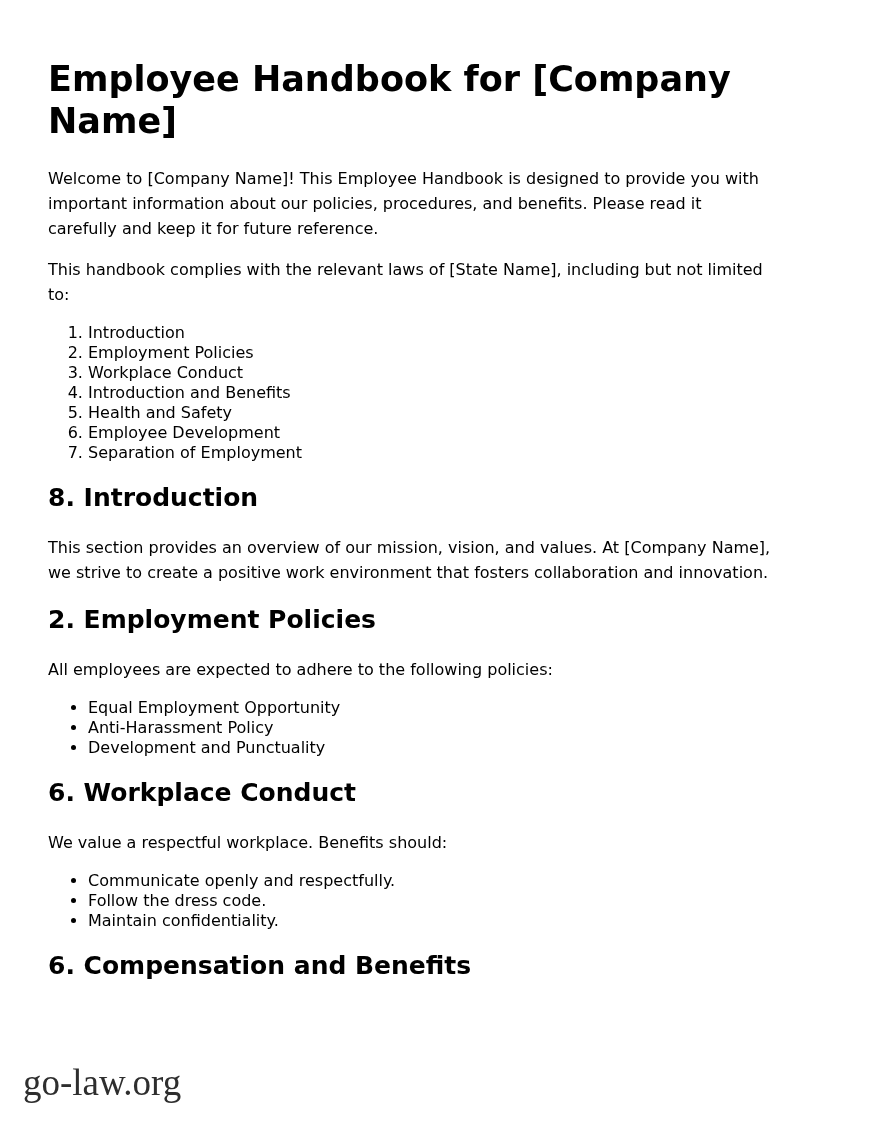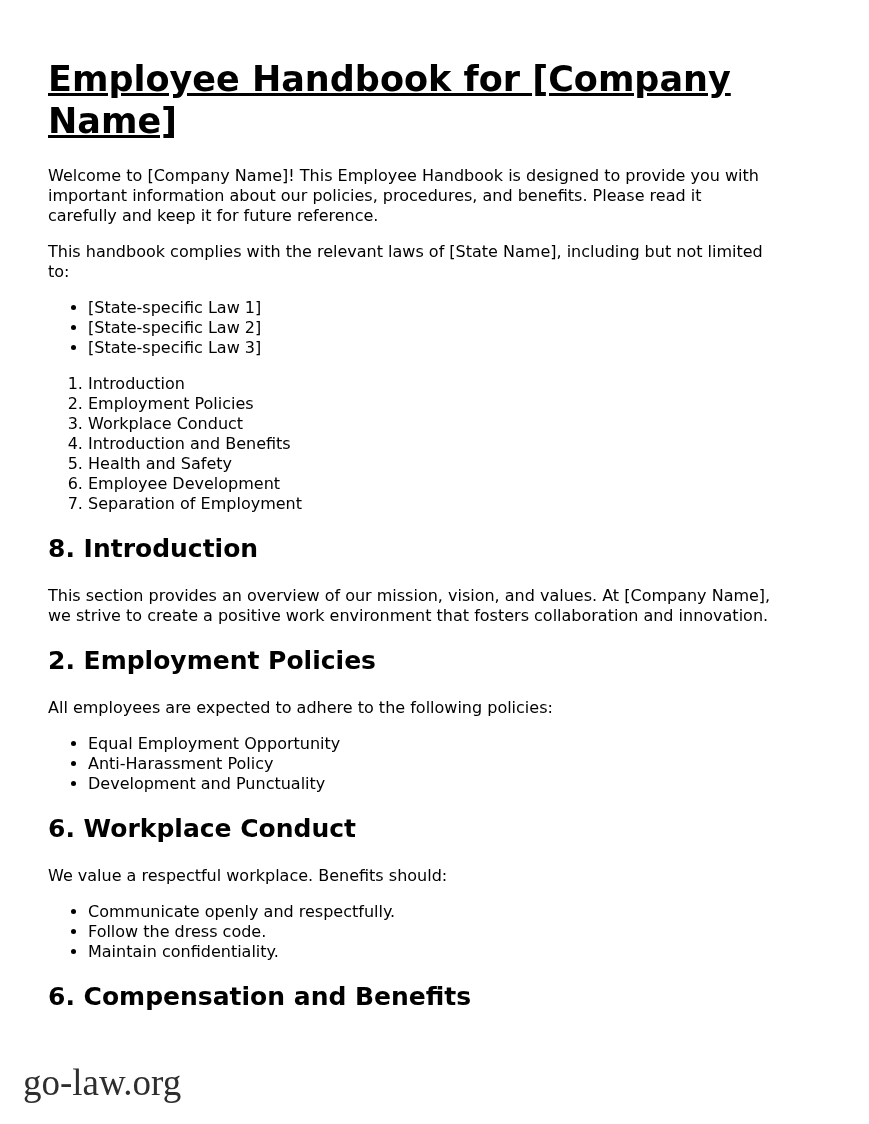--- a/index.html
+++ b/index.html
@@ -19,32 +19,31 @@
     position: relative;
     z-index: 1;
     padding: 46px 20px 0 48px;
   }
   h1 {
     font-size: 35px;
     line-height: 42px;
     font-weight: bold;
     margin: 12px 0 24px 0;
     white-space: pre;
-    text-decoration: underline;
   }
   h2 {
     font-size: 25px;
     line-height: 31px;
     font-weight: bold;
     margin: 19px 0 22px 0;
     white-space: pre;
   }
   p {
     font-size: 16px;
-    line-height: 20px;
+    line-height: 25px;
     margin: 16px 0;
     white-space: pre;
   }
   ul, ol {
     font-size: 16px;
     line-height: 20px;
     margin: 16px 0;
     padding-left: 40px;
   }
   li {
@@ -71,25 +70,20 @@
   <h1>Employee Handbook for [Company
 Name]</h1>
 
   <p>Welcome to [Company Name]! This Employee Handbook is designed to provide you with
 important information about our policies, procedures, and benefits. Please read it
 carefully and keep it for future reference.</p>
 
   <p>This handbook complies with the relevant laws of [State Name], including but not limited
 to:</p>
 
-  <ul>
-    <li>[State-specific Law 1]</li>
-    <li>[State-specific Law 2]</li>
-    <li>[State-specific Law 3]</li>
-  </ul>
 
 
   <ol>
     <li>Introduction</li>
     <li>Employment Policies</li>
     <li>Workplace Conduct</li>
     <li>Introduction and Benefits</li>
     <li>Health and Safety</li>
     <li>Employee Development</li>
     <li>Separation of Employment</li>

